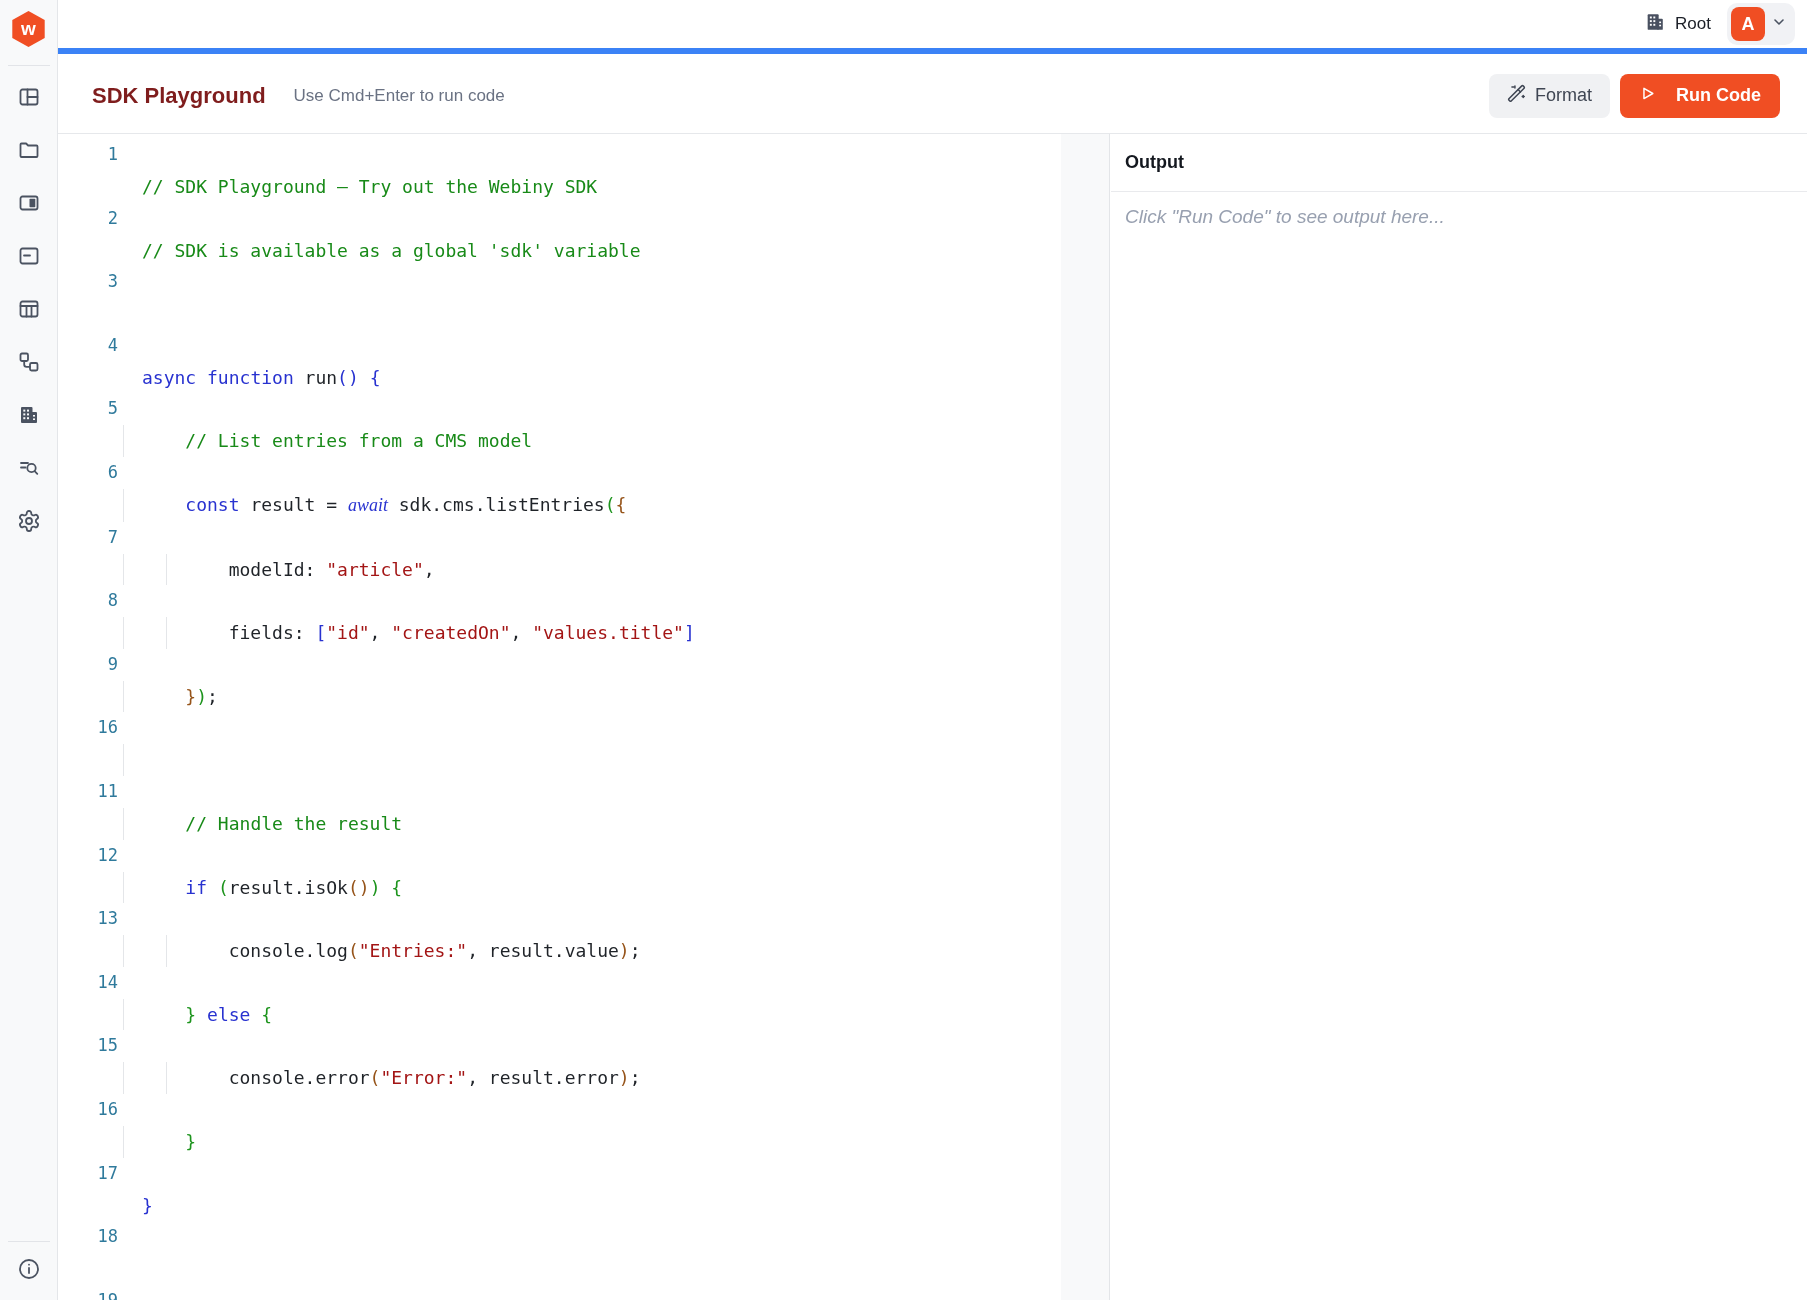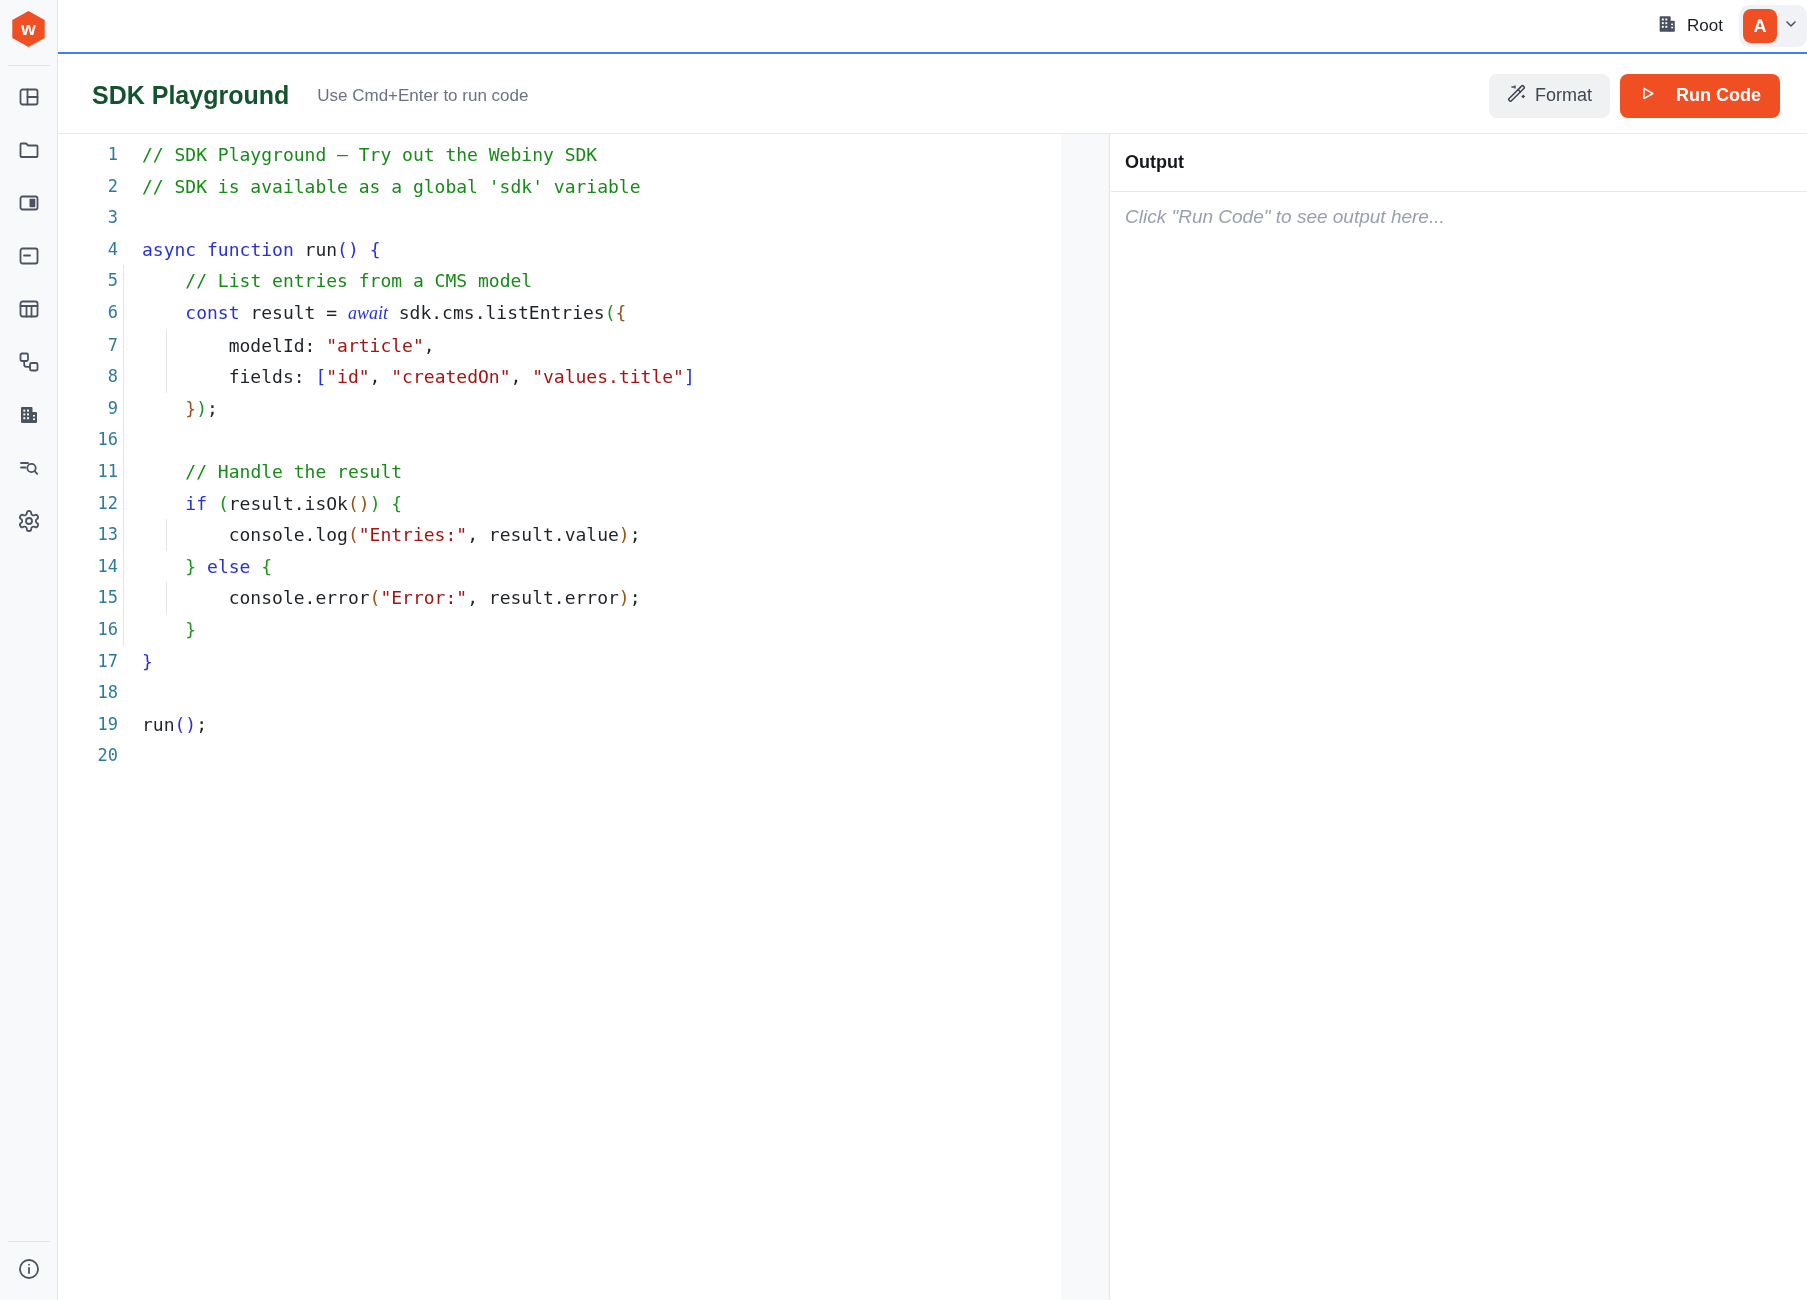--- a/index.html
+++ b/index.html
@@ -17,23 +17,23 @@
   }
 
   
   .sidebar{
     position:absolute; left:0; top:0; width:58px; height:1300px;
     background:#f8f9fa; border-right:1px solid #e4e6e9;
     display:flex; flex-direction:column; align-items:center;
   }
   .topbar{
     position:absolute; left:58px; top:0; right:0; height:54px;
-    background:#fff; border-bottom:2px solid #3b82f6;
+    background:#fff; border-bottom:6px solid #3b82f6;
     display:flex; align-items:center; justify-content:flex-end;
-    gap:16px;
+    padding-right:12px; gap:16px;
   }
   .header{
     position:absolute; left:58px; top:58px; right:0; height:76px;
     background:#fff; border-bottom:1px solid #e6e8eb;
     display:flex; align-items:center; padding:0 27px 0 34px;
   }
   .editor-pane{
     position:absolute; left:58px; top:134px; width:1052px; bottom:0;
     background:#fff; border-right:1px solid #e3e5e8; overflow:hidden;
   }
@@ -69,21 +69,21 @@
     display:flex; align-items:center; gap:6px; background:#f1f2f5;
     border-radius:10px; padding:4px 8px 4px 4px; cursor:pointer;
   }
   .avatar{
     width:34px; height:34px; border-radius:8px; background:var(--accent);
     color:#fff; font-weight:bold; font-size:18px;
     display:flex; align-items:center; justify-content:center;
   }
 
   
-  .title{ font-size:25px; font-weight:700; color:#14532d; }
+  .title{ font-size:22px; font-weight:700; color:#7f1d1d; }
   .hint{ font-size:17px; color:#6a7283; margin-left:28px; }
   .header .spacer{ flex:1; }
   .btn{
     height:44px; border:none; border-radius:8px; display:inline-flex;
     align-items:center; gap:9px; font-size:18px; cursor:pointer;
     font-family:"Liberation Sans", sans-serif;
   }
   .btn-format{ background:#f0f1f3; color:#3f4653; padding:0 18px; font-weight:500; }
   .btn-run{ background:var(--accent); color:#fff; padding:0 19px; font-weight:600; margin-left:10px;gap:20px; }
   .btn svg{ fill:none; stroke-linecap:round; stroke-linejoin:round; }
@@ -91,21 +91,21 @@
   
   .code{
     font-family:"DejaVu Sans Mono","Liberation Mono",monospace;
     font-size:18px; line-height:31.6px; padding-top:5px; cursor:text;
   }
   .cl{ display:flex; position:relative; white-space:pre; }
   .cl .gut{
     flex:0 0 60px; text-align:right; color:var(--ln); font-size:17px;
     user-select:none;
   }
-  .cl .src{ padding-left:24px; position:relative; }
+  .cl .src{ padding-left:24px; position:relative;margin-top:32px; }
   .guide{ position:absolute; top:0; bottom:0; width:1px; background:#e4e6e9; }
   .tok-kw{ color:var(--kw); }
   .tok-kwi{ color:var(--kw); font-style:italic;font-family:Liberation Serif, serif; }
   .tok-com{ color:var(--com); }
   .tok-str{ color:var(--str); }
   .tok-pl{ color:var(--pl); }
   .tok-b1{ color:var(--b1); }
   .tok-b2{ color:var(--b2); }
   .tok-b3{ color:var(--b3); }
 

